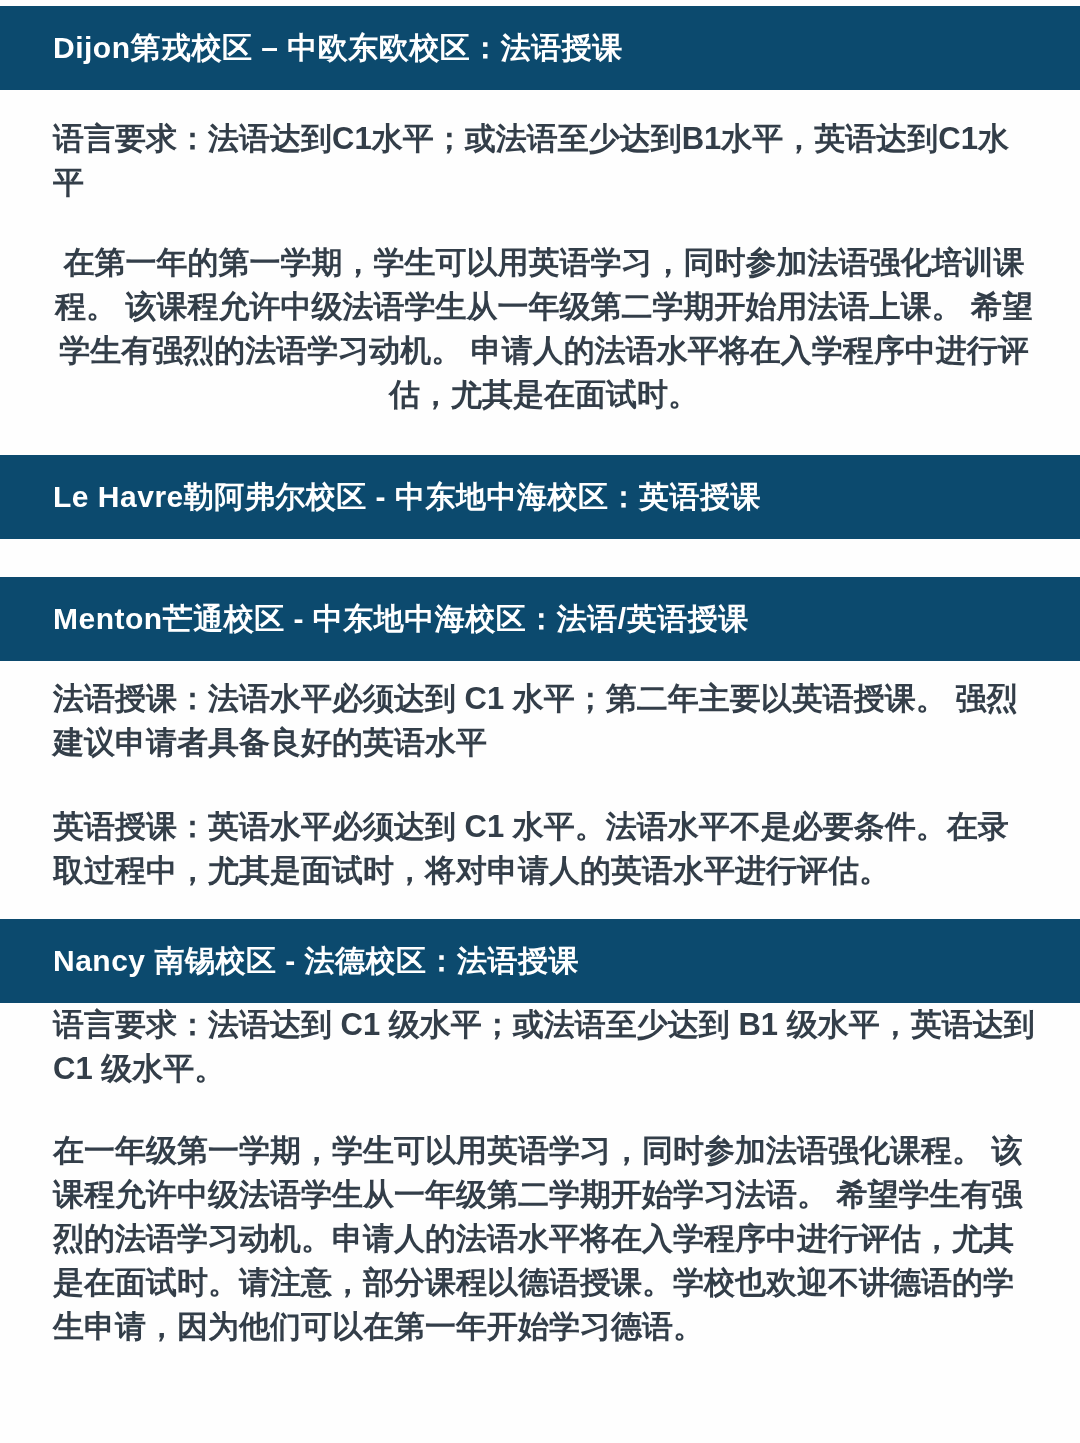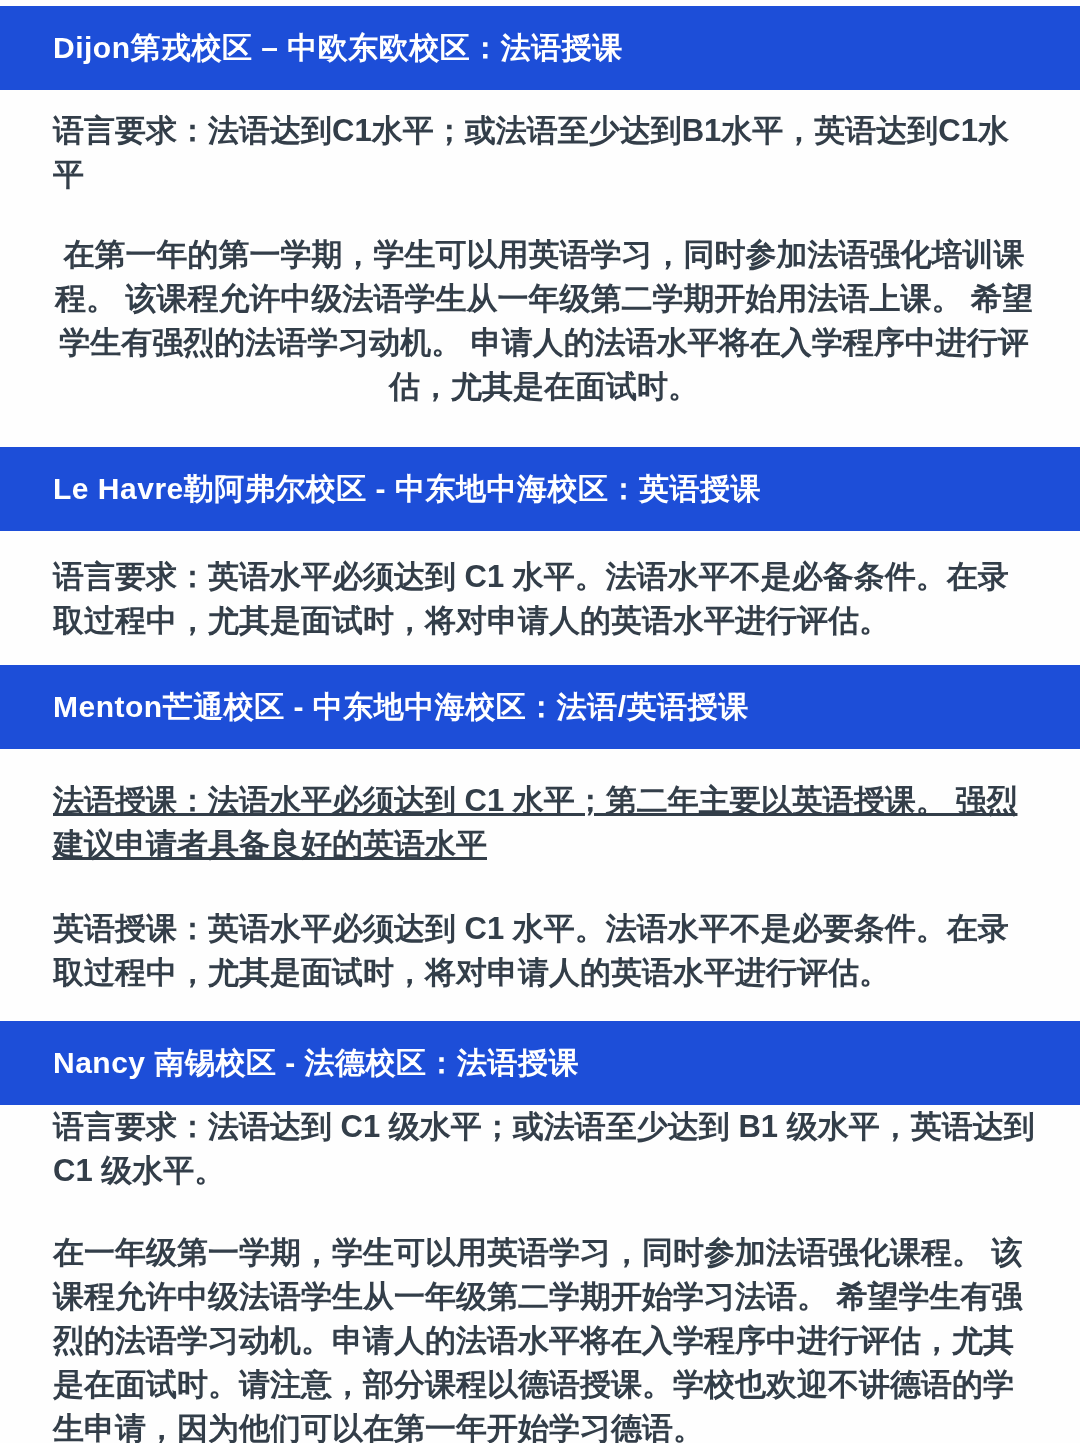--- a/index.html
+++ b/index.html
@@ -13,21 +13,21 @@
   }
   .page {
     width: 1080px;
     min-height: 1443px;
     box-sizing: border-box;
     background: #fefefe;
     padding-top: 6px;
     padding-bottom: 19px;
   }
   .bar {
-    background: #1d4ed8;
+    background: #0c4a6e;
     height: 84px;
     display: flex;
     align-items: center;
     box-sizing: border-box;
     padding: 0 45px 0 53px;
   }
   .bar-title {
     margin: 0;
     color: #ffffff;
     font-size: 30px;
@@ -38,26 +38,26 @@
   .para {
     margin: 0;
     padding: 0 45px 0 53px;
     color: #333E49;
     font-size: 31px;
     font-weight: 700;
     line-height: 44px;
     text-align: left;
   }
   
-  .sec-dijon  .para-req    { margin-top: 19px; }
+  .sec-dijon  .para-req    { margin-top: 27px; }
   .sec-dijon  .para-detail { margin-top: 36px; text-align: center; }
   .sec-lehavre .bar        { margin-top: 38px; }
   .sec-lehavre .para-req   { margin-top: 24px; }
-  .sec-menton .bar         { margin-top: 22px; }
-  .sec-menton .para-fr     { margin-top: 30px; text-decoration: underline; }
+  .sec-menton .bar         { margin-top: 38px; }
+  .sec-menton .para-fr     { margin-top: 16px; }
   .sec-menton .para-en     { margin-top: 40px; }
   .sec-nancy  .bar         { margin-top: 26px; }
   .sec-nancy  .para-req    { }
   .sec-nancy  .para-detail { margin-top: 38px; }
 </style>
 </head>
 <body>
 
 <div class="page">
 
@@ -66,21 +66,20 @@
       <h2 class="bar-title">Dijon第戎校区 – 中欧东欧校区：法语授课</h2>
     </header>
     <p class="para para-req">语言要求：法语达到C1水平；或法语至少达到B1水平，英语达到C1水平</p>
     <p class="para para-detail">在第一年的第一学期，学生可以用英语学习，同时参加法语强化培训课程。 该课程允许中级法语学生从一年级第二学期开始用法语上课。 希望学生有强烈的法语学习动机。 申请人的法语水平将在入学程序中进行评估，尤其是在面试时。</p>
   </section>
 
   <section class="sec-lehavre">
     <header class="bar">
       <h2 class="bar-title">Le Havre勒阿弗尔校区 - 中东地中海校区：英语授课</h2>
     </header>
-    <p class="para para-req">语言要求：英语水平必须达到 C1 水平。法语水平不是必备条件。在录取过程中，尤其是面试时，将对申请人的英语水平进行评估。</p>
   </section>
 
   <section class="sec-menton">
     <header class="bar">
       <h2 class="bar-title">Menton芒通校区 - 中东地中海校区：法语/英语授课</h2>
     </header>
     <p class="para para-fr">法语授课：法语水平必须达到 C1 水平；第二年主要以英语授课。 强烈建议申请者具备良好的英语水平</p>
     <p class="para para-en">英语授课：英语水平必须达到 C1 水平。法语水平不是必要条件。在录取过程中，尤其是面试时，将对申请人的英语水平进行评估。</p>
   </section>
 

